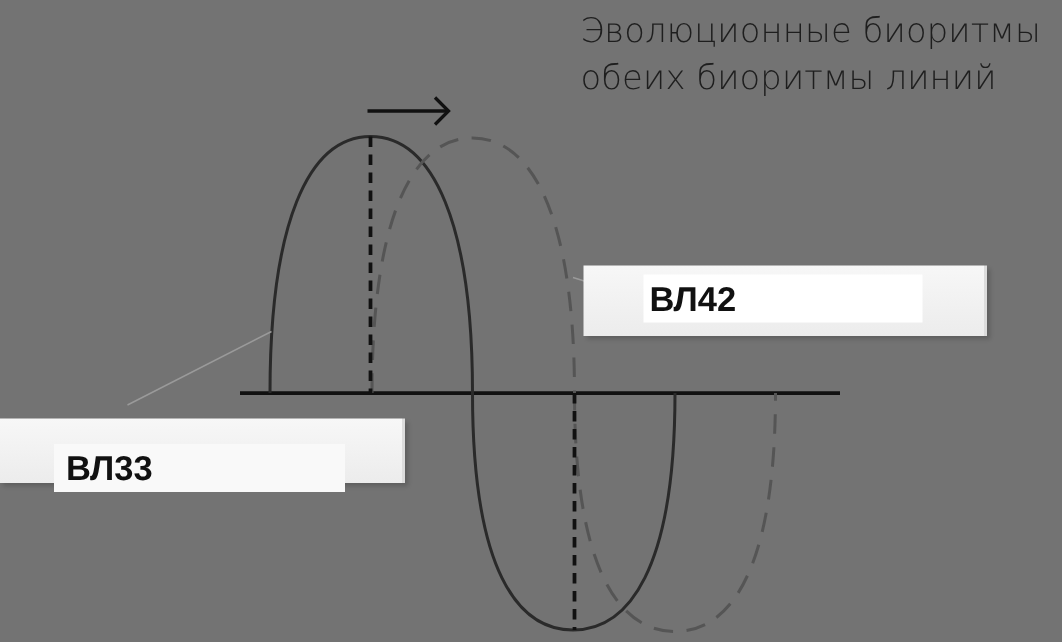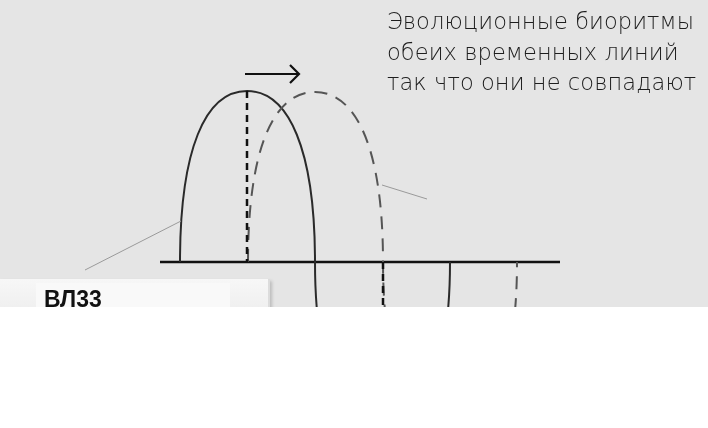--- a/index.html
+++ b/index.html
@@ -1,21 +1,21 @@
 <!DOCTYPE html>
 <html><head>
   <meta charset="utf-8">
   <style>
     html, body { margin: 0; padding: 0; background: #ffffff; }
     .canvas {
       position: relative;
       width: 708px;
-      height: 307px;
+      height: 428px;
       overflow: hidden;
-      background: #e5e5e5;
+      background: #737373;
       font-family: "DejaVu Sans", sans-serif;
     }
     .diagram-svg { position: absolute; left: 0; top: 0; width: 708px; height: 428px; }
     .caption {
       position: absolute;
       left: 387px;
       top: 6px;
       width: 320px;
       font-family: "DejaVu Sans", sans-serif;
       font-size: 22.5px;
@@ -36,21 +36,21 @@
       background: #ffffff;
       font-family: "Liberation Sans", sans-serif;
       font-weight: bold;
       font-size: 23px;
       color: #111111;
       line-height: 32px;
     }
     .label-vl42 { left: 389px; top: 177px; width: 267px; height: 47px; }
     .label-vl42 .label-inner { left: 40px; top: 6px; width: 186px; height: 32px; padding-left: 4px; box-sizing: border-box; }
     .label-vl33 { left: 0px; top: 279px; width: 268px; height: 43px; }
-    .label-vl33 .label-inner { left: 36px; top: 4px; width: 194px; height: 32px; padding-left: 8px; box-sizing: border-box; background: #f9f9f9; }
+    .label-vl33 .label-inner { left: 36px; top: 17px; width: 194px; height: 32px; padding-left: 8px; box-sizing: border-box; background: #f9f9f9; }
   </style>
 </head>
 <body>
 
 <div class="canvas">
 
   <svg class="diagram-svg" viewBox="0 0 708 428">
 
     <line x1="160" y1="262" x2="560" y2="262" stroke="#111" stroke-width="2.5"></line>
 
@@ -67,22 +67,24 @@
       <line x1="245" y1="74" x2="298" y2="74" stroke="#111" stroke-width="2.2"></line>
       <polyline points="290,65 299,74 290,83" fill="none" stroke="#111" stroke-width="2.2"></polyline>
     </g>
 
     <line x1="181" y1="221" x2="85" y2="270" stroke="#9a9a9a" stroke-width="1"></line>
     <line x1="382" y1="185" x2="427" y2="199" stroke="#9a9a9a" stroke-width="1"></line>
   </svg>
 
   <div class="caption">
     <span class="caption-line">Эволюционные биоритмы</span>
-    <span class="caption-line">обеих временных линий</span>
-    <span class="caption-line">так что они не совпадают</span>
+    <span class="caption-line">обеих биоритмы линий</span>
   </div>
 
+  <div class="label-box label-vl42">
+    <div class="label-inner">ВЛ42</div>
+  </div>
 
   <div class="label-box label-vl33">
     <div class="label-inner">ВЛ33</div>
   </div>
 
 </div>
 
 </body></html>

